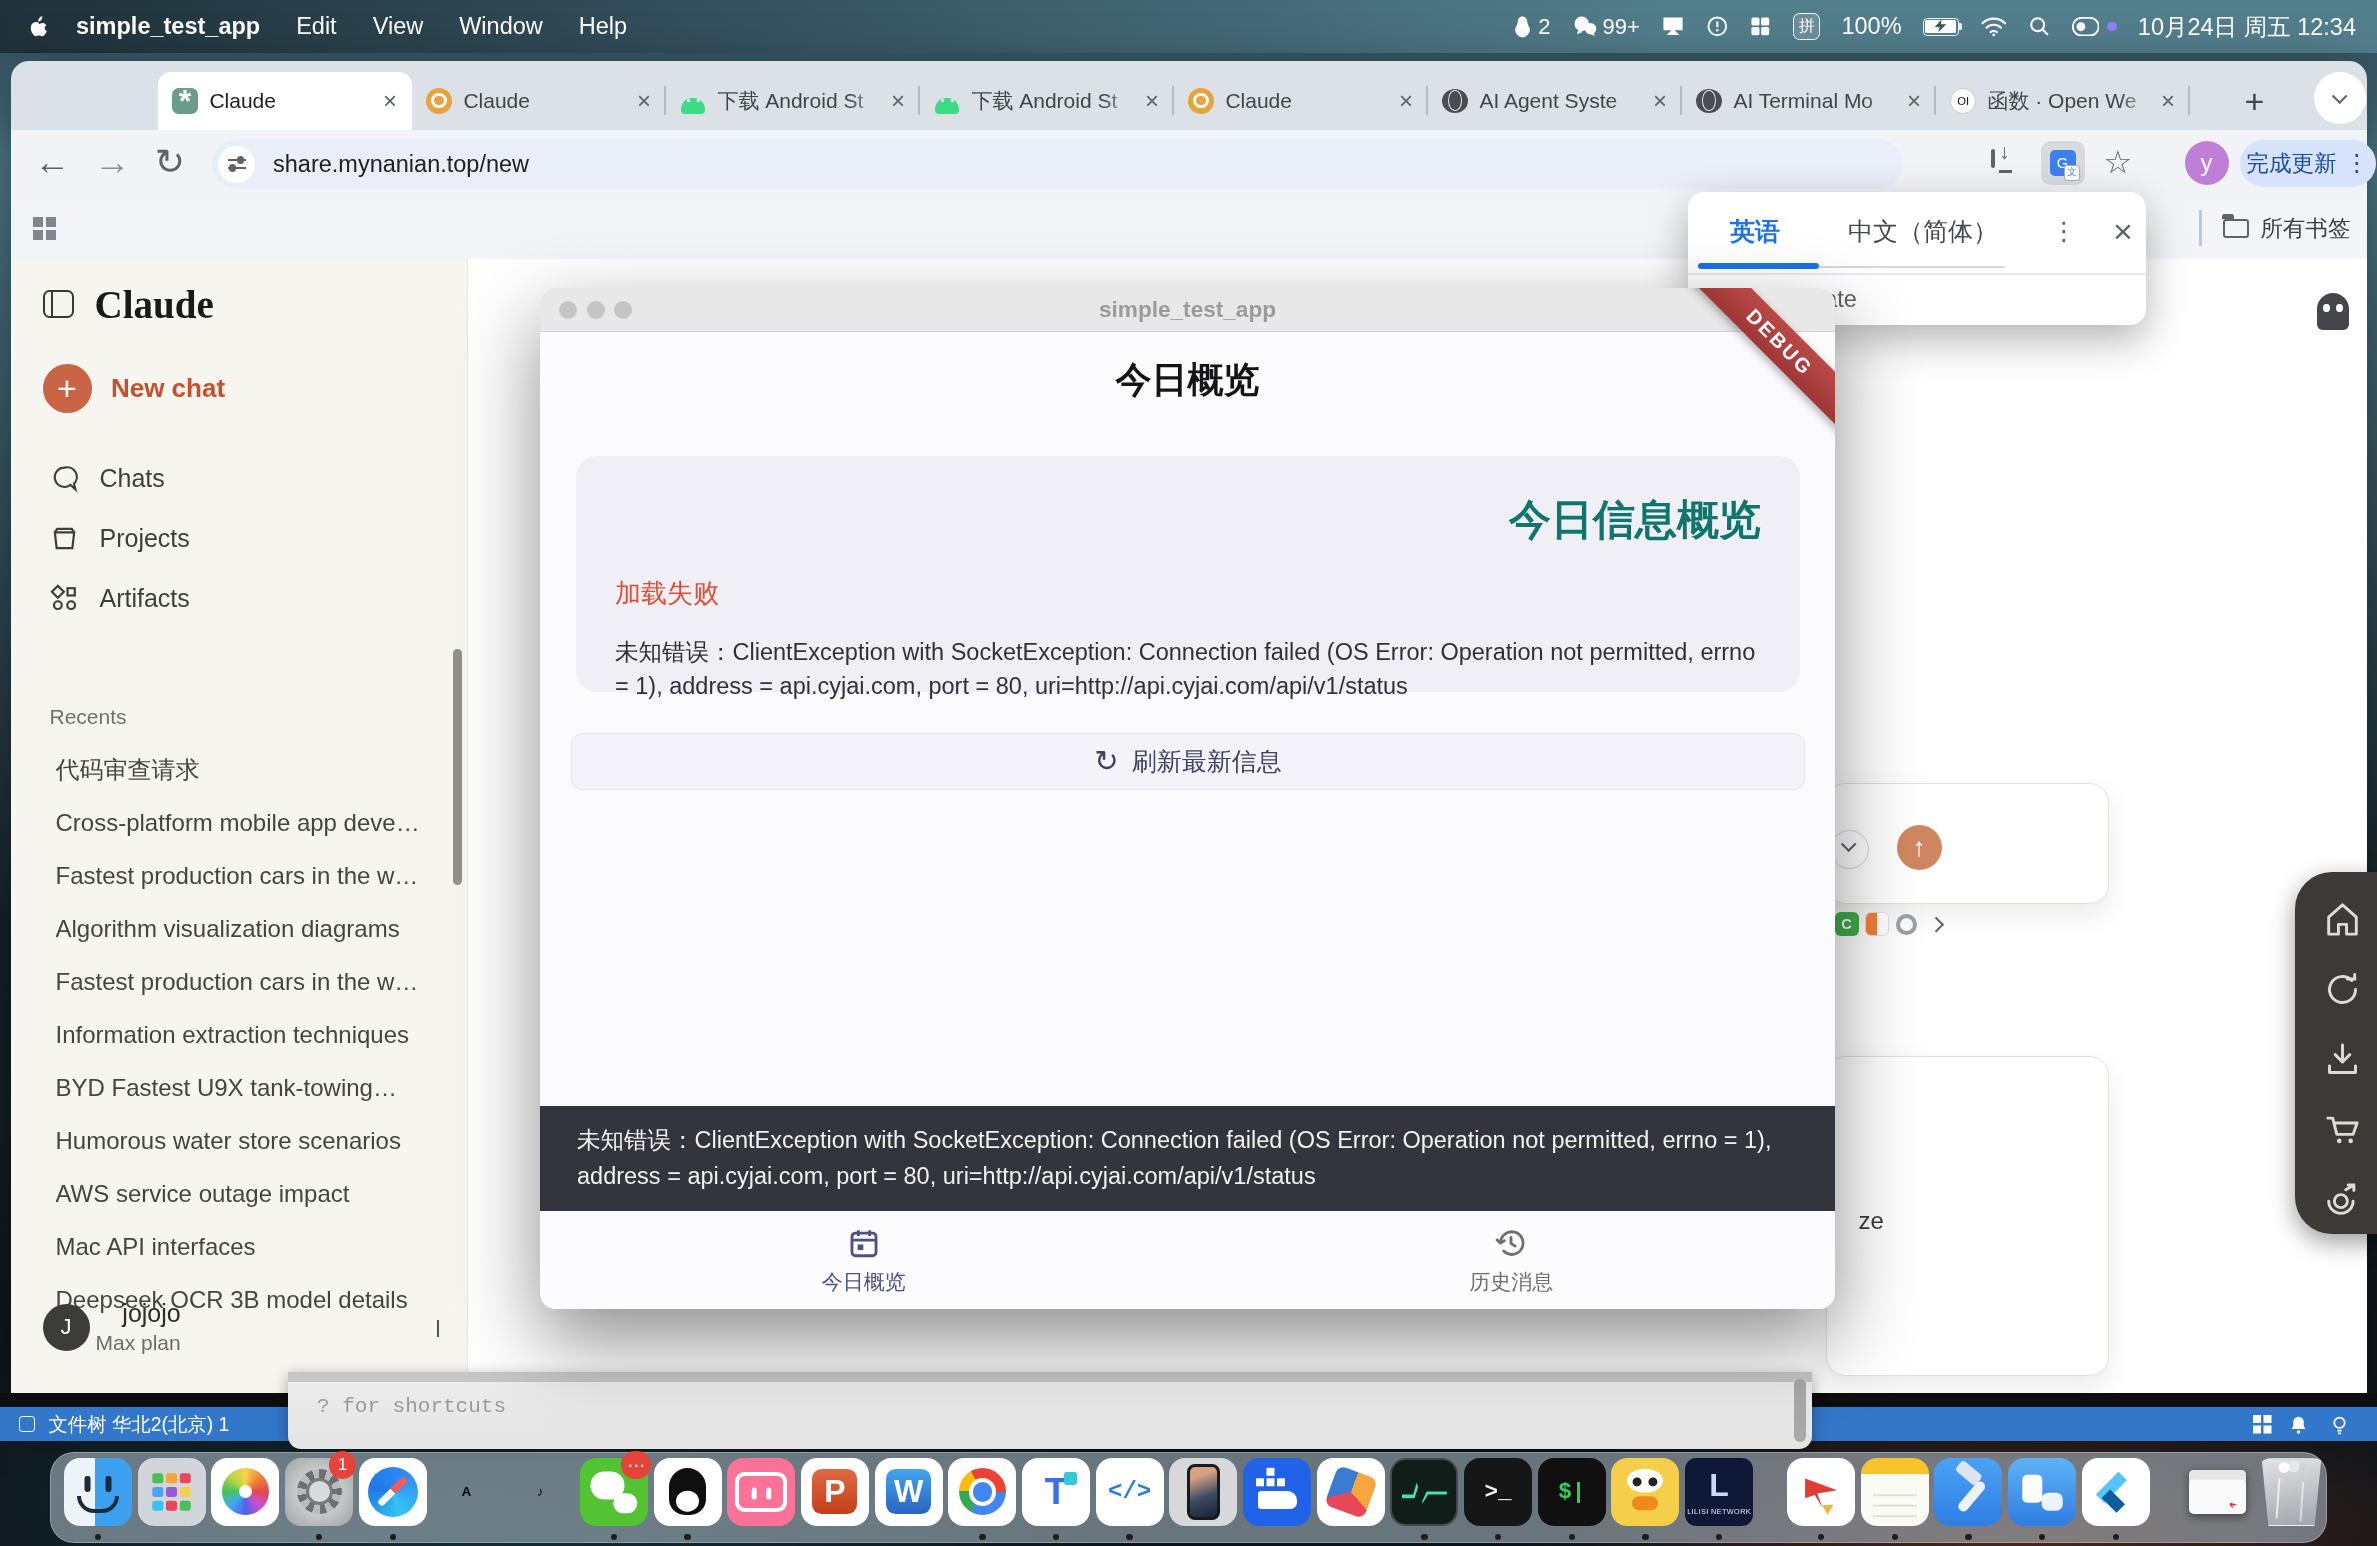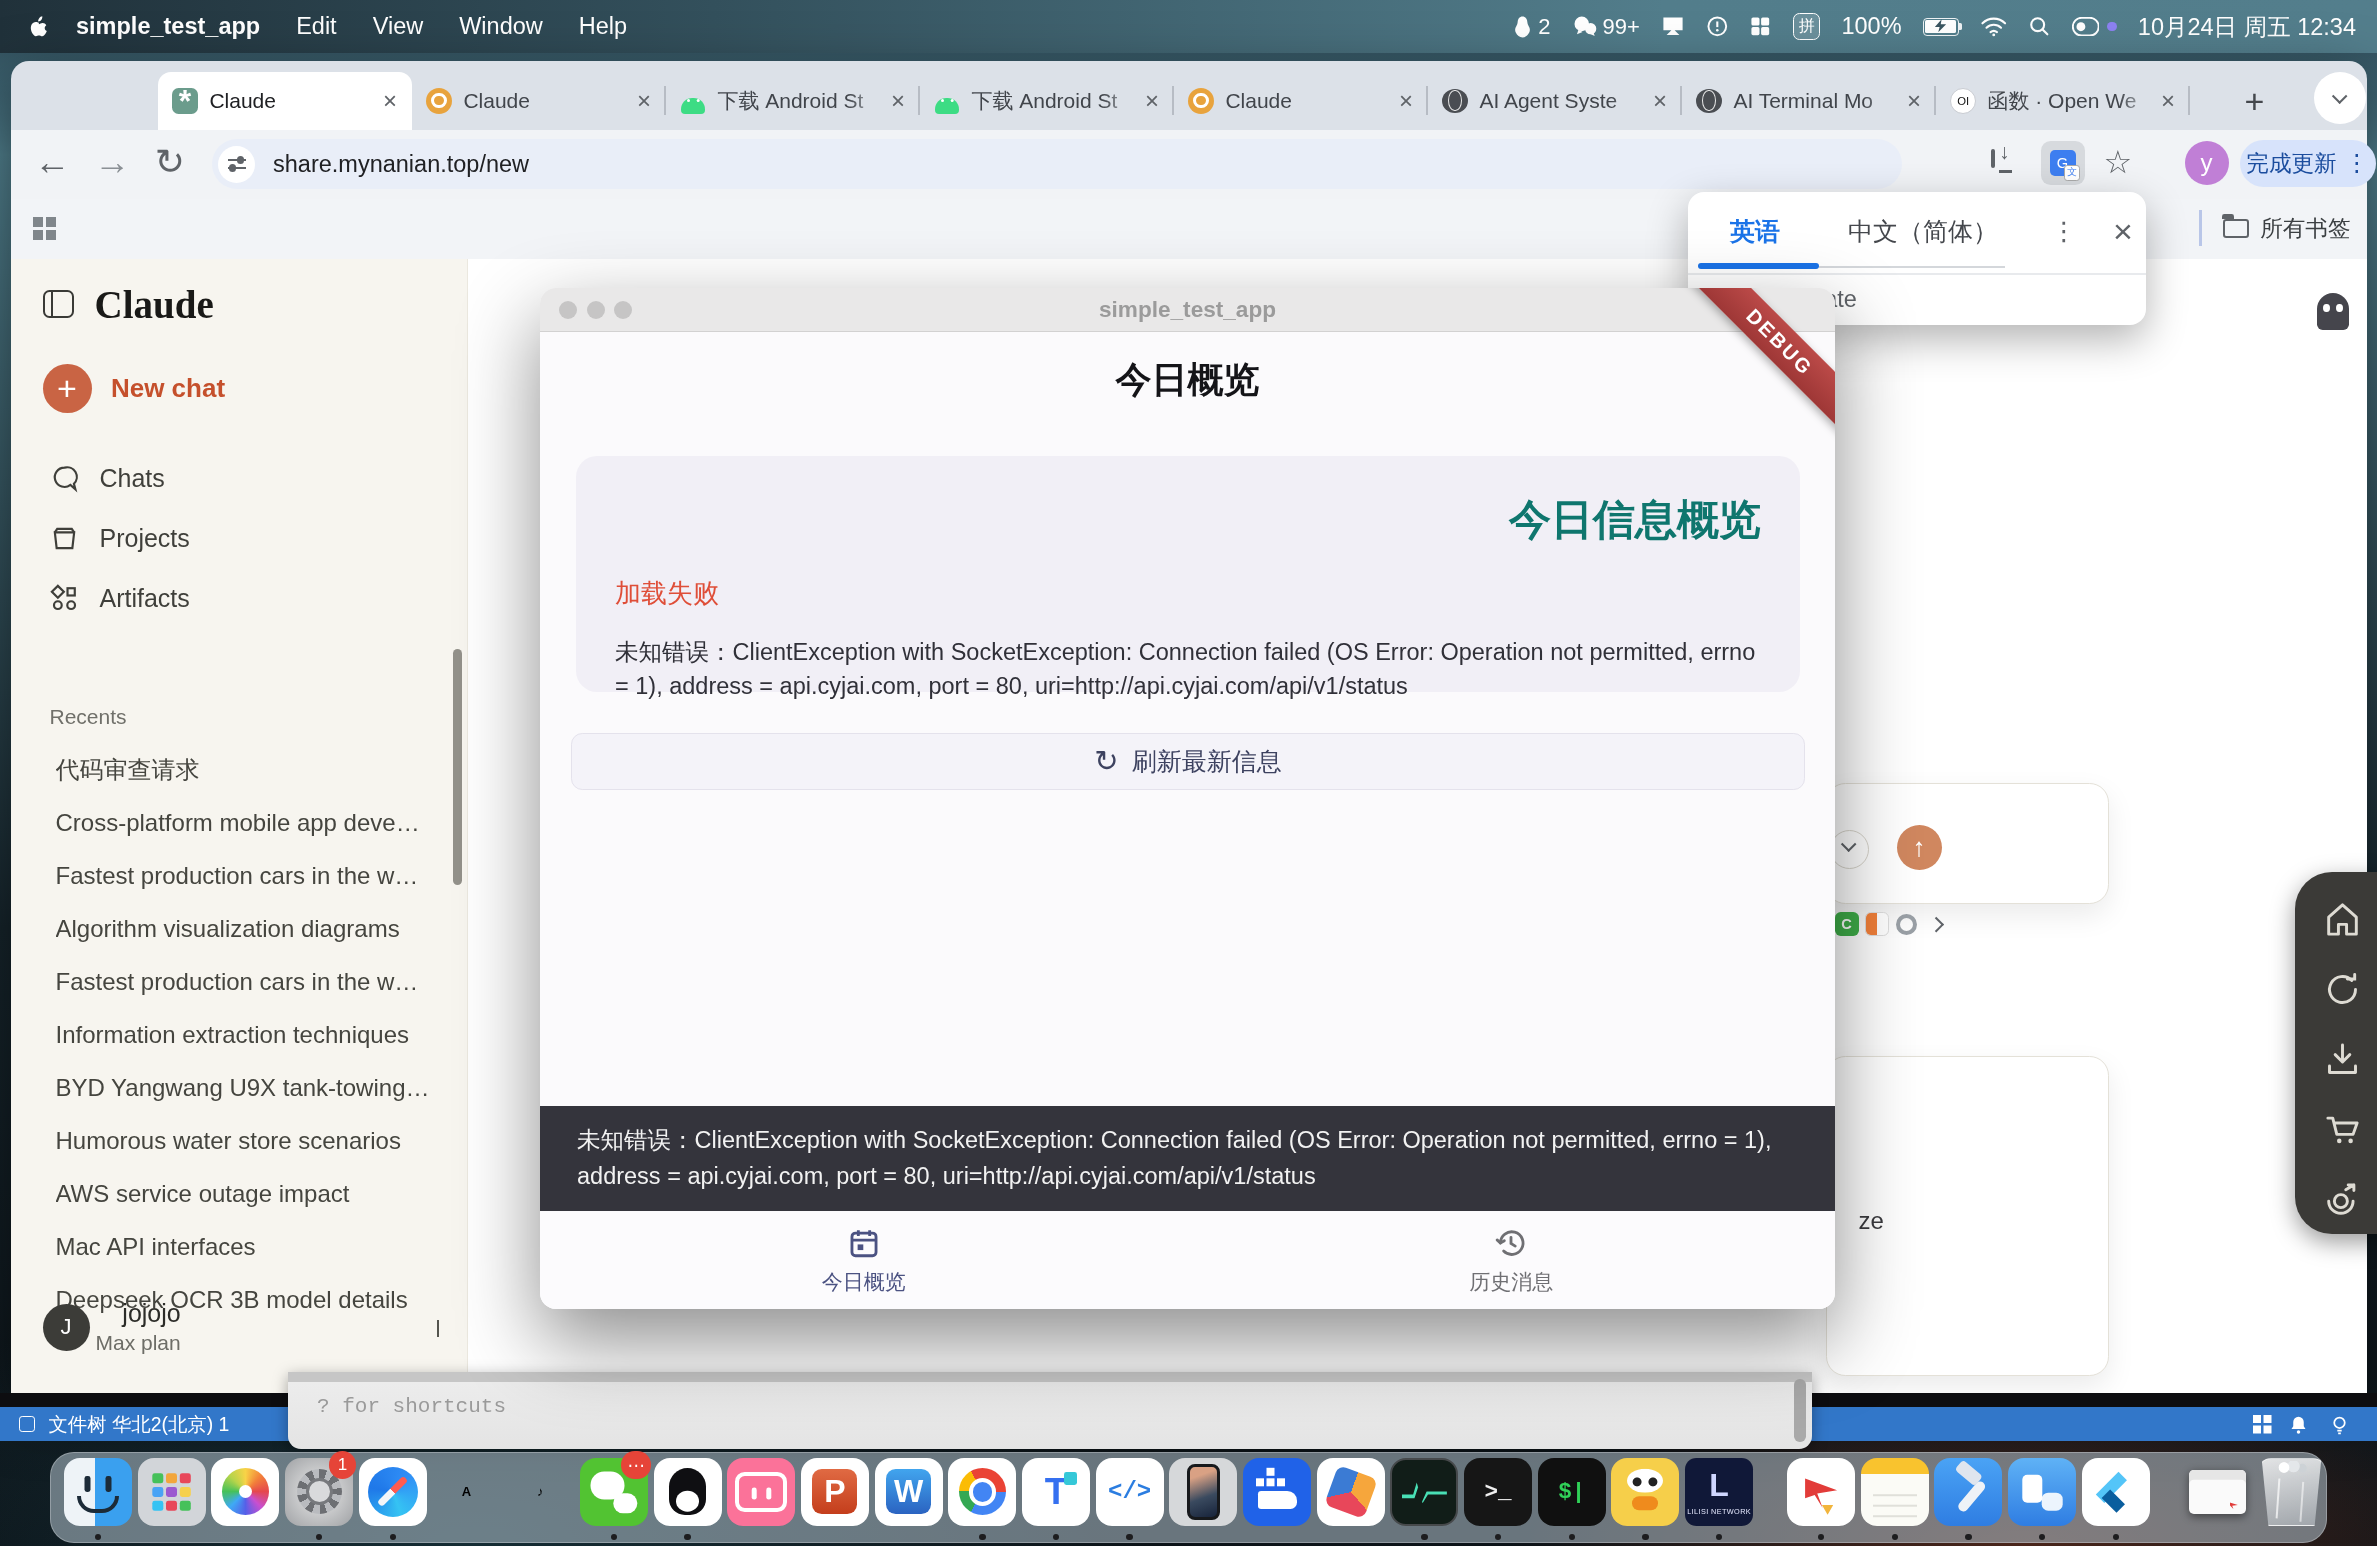--- a/index.html
+++ b/index.html
@@ -461,21 +461,21 @@
         <span>Artifacts</span>
       </div>
       <div class="recents-label">Recents</div>
       <ul class="recents" id="recents">
           <li>代码审查请求</li>
           <li>Cross-platform mobile app deve…</li>
           <li>Fastest production cars in the w…</li>
           <li>Algorithm visualization diagrams</li>
           <li>Fastest production cars in the w…</li>
           <li>Information extraction techniques</li>
-          <li>BYD Yangwang U9X tank-towing…</li>
+          <li>BYD Fastest U9X tank-towing…</li>
           <li>Humorous water store scenarios</li>
           <li>AWS service outage impact</li>
           <li>Mac API interfaces</li>
           <li>Deepseek OCR 3B model details</li>
         </ul>
       <span class="sb-scroll"></span>
       <div class="account">
         <span class="acc-av">J</span>
         <span class="acc-txt">
           <div class="acc-name">jojojo</div>

